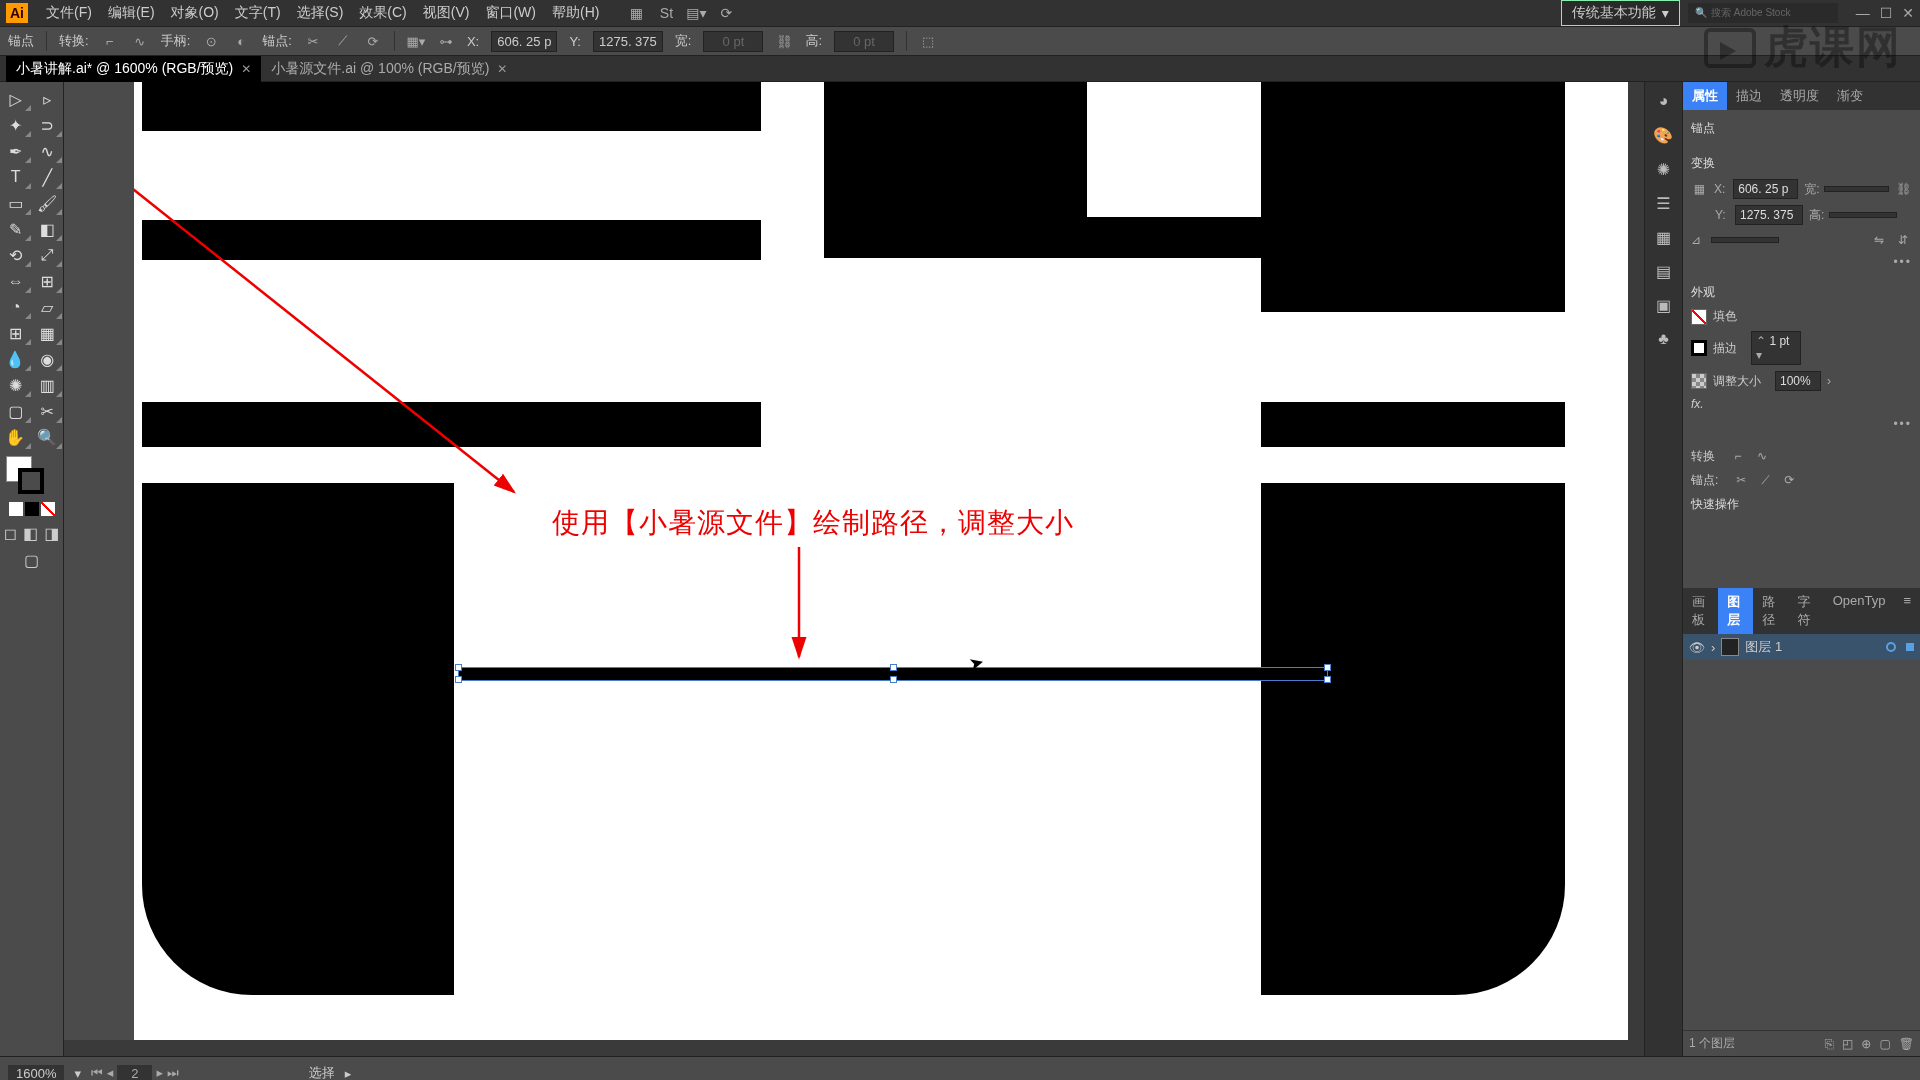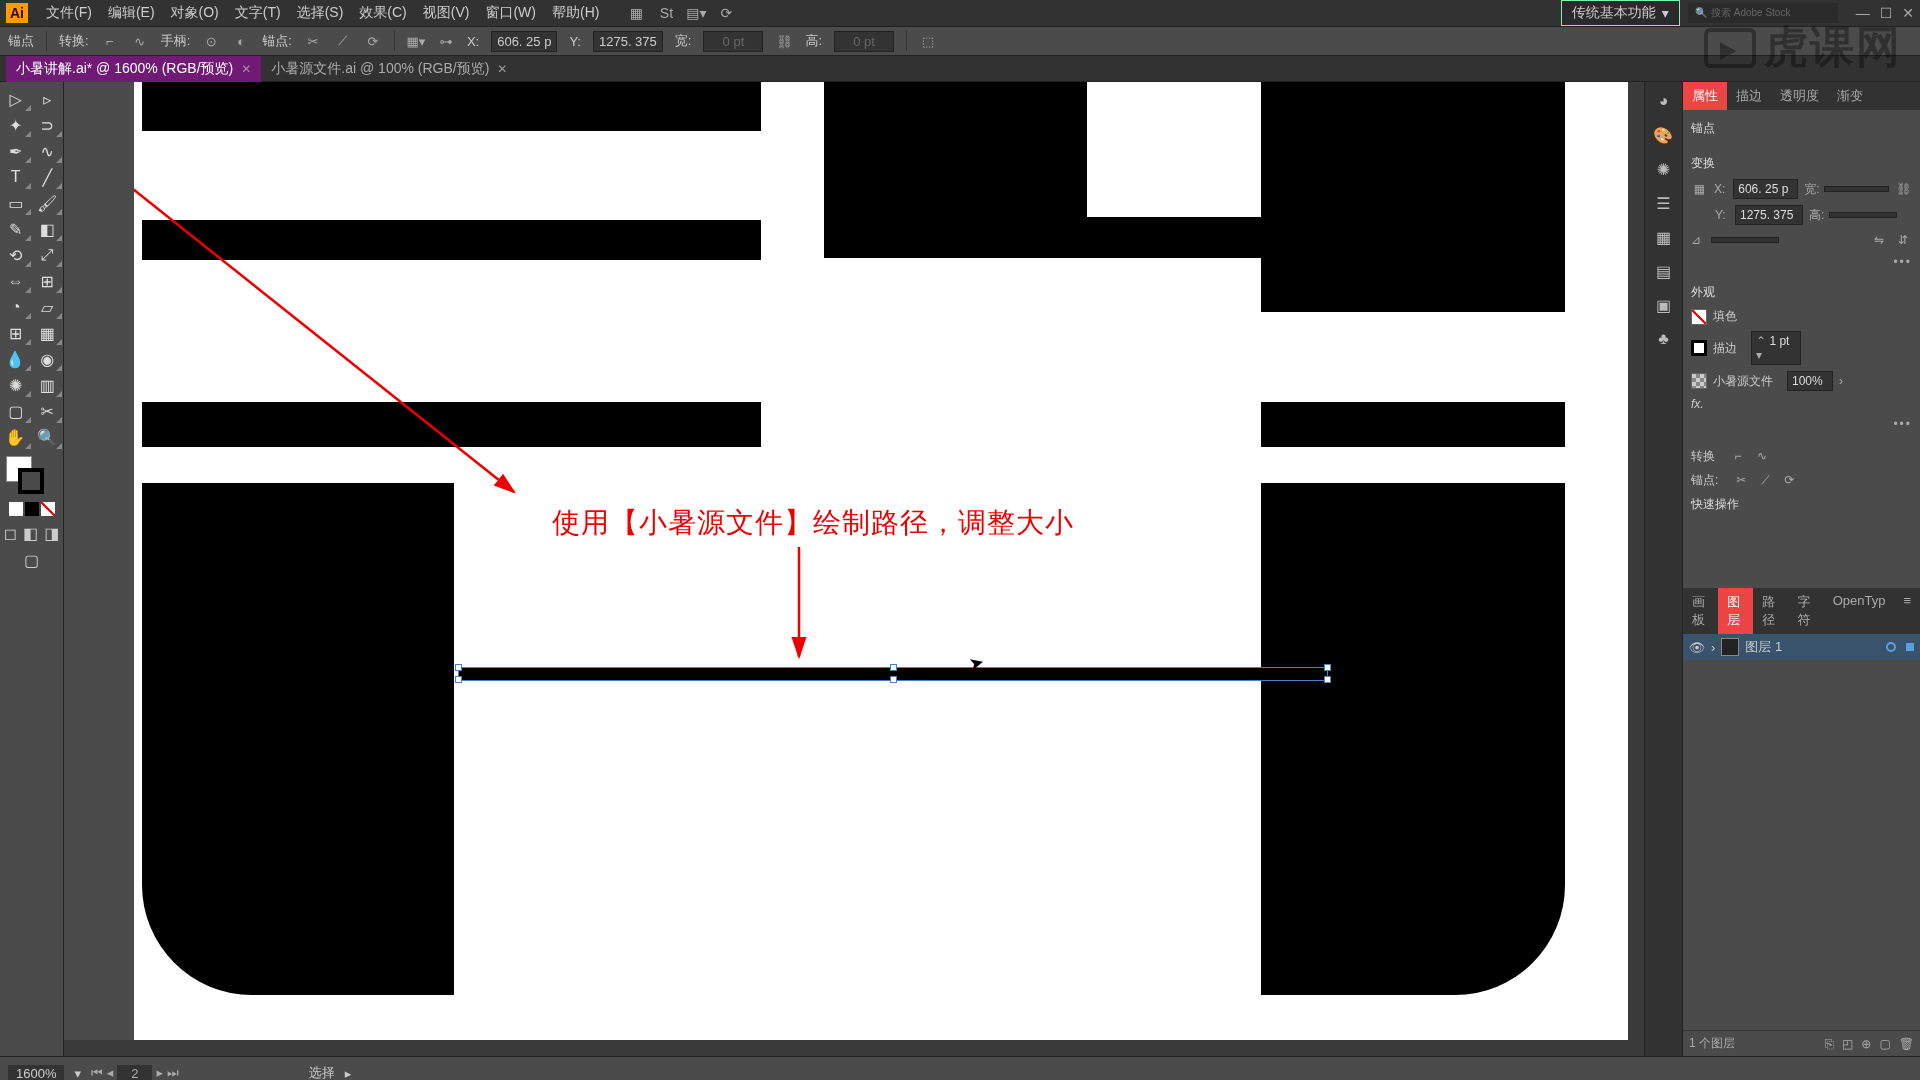--- a/index.html
+++ b/index.html
@@ -19,21 +19,21 @@
 
 .controlbar { height: 30px; background: #4b4b4b; border-top: 1px solid #222; border-bottom: 1px solid #222; display: flex; align-items: center; padding: 0 8px; font-size: 13px; color: #ccc; gap: 12px; }
 .cb-label { color:#ccc; }
 .cb-input { background: #333; color:#ccc; padding: 2px 5px; min-width: 60px; text-align:center; border:1px solid #222; }
 .cb-icon { width:18px; height:18px; display:flex; align-items:center; justify-content:center; color:#aaa; }
 .cb-sep { width:1px; height:20px; background:#333; }
 
 
 .doctabs { height: 26px; background: #323232; border-bottom: 1px solid #222; display: flex; align-items: center; font-size: 14px; color: #aaa; padding-left: 6px; }
 .doctab { padding: 4px 10px; display: flex; align-items: center; gap: 8px; }
-.doctab.active { background: #701a75; color: #fff; }
+.doctab.active { background: #000000; color: #fff; }
 .tab-close { color:#999; font-size:12px; }
 
 
 .main { display: flex; height: calc(1080px - 26px - 30px - 26px - 24px); }
 
 
 .tools { width: 64px; background: #4b4b4b; border-right: 1px solid #222; display: flex; flex-direction: column; padding: 4px 0; }
 .tool-row { display:flex; }
 .tool { width: 32px; height: 26px; display: flex; align-items: center; justify-content: center; color: #ddd; position: relative; }
 .tool-corner::after { content:""; position:absolute; right:1px; bottom:1px; border:3px solid transparent; border-right-color:#888; border-bottom-color:#888; width:0; height:0; }
@@ -59,21 +59,21 @@
 .scrollbar-v { position:absolute; top:0; right:0; bottom:16px; width:16px; background:#3a3a3a; }
 .cursor-arrow { position:absolute; left:835px; top:570px; color:#000; font-size:18px; transform:rotate(-15deg); }
 
 
 .right-strip { width:38px; background:#323232; border-left:1px solid #222; display:flex; flex-direction:column; align-items:center; gap:12px; padding-top:8px; }
 .rs-icon { width:22px; height:22px; color:#bbb; display:flex; align-items:center; justify-content:center; }
 
 .panels { width:238px; background:#4b4b4b; border-left:1px solid #222; display:flex; flex-direction:column; font-size:13px; color:#ccc; }
 .panel-tabs { display:flex; background:#323232; }
 .ptab { padding:5px 9px; color:#aaa; }
-.ptab.active { background:#ef4444; color:#fff; }
+.ptab.active { background:#3b82f6; color:#fff;font-weight:bold; }
 .panel-body { padding:6px 8px; }
 .prop-section-label { font-size:12px; color:#ddd; padding:4px 0; }
 .prop-row { display:flex; align-items:center; gap:6px; padding:3px 0; font-size:12px; }
 .prop-row label { color:#aaa; width:14px; }
 .prop-input { background:#333; color:#ddd; padding:2px 4px; width:68px; border:1px solid #222; }
 .prop-input.dim { color:#666; }
 .prop-menu { margin-left:auto; color:#aaa; letter-spacing:2px; }
 .swatch { width:16px; height:16px; border:1px solid #666; }
 .swatch.nofill { background:linear-gradient(to top right, #fff 0%, #fff 45%, #f00 45%, #f00 55%, #fff 55%); }
 .swatch.stroke { background:#fff; border:3px solid #000; }
@@ -342,21 +342,21 @@
         <div class="swatch nofill"></div>
         <span>填色</span>
       </div>
       <div class="prop-row">
         <div class="swatch stroke"></div>
         <span>描边</span>
         <span class="prop-input" style="width:50px; margin-left:8px"><span style="color:#aaa">⌃</span> <span>1 pt</span> <span style="color:#aaa">▾</span></span>
       </div>
       <div class="prop-row">
         <div class="swatch opacity"></div>
-        <span>小暑源文件</span>
+        <span>调整大小</span>
         <span class="prop-input" style="width:46px; margin-left:8px">100%</span>
         <span style="color:#aaa">›</span>
       </div>
       <div class="prop-row">
           <span style="font-style:italic">fx.</span>
         </div>
       <div class="prop-row">
           <span class="prop-menu">•••</span>
         </div>
 

